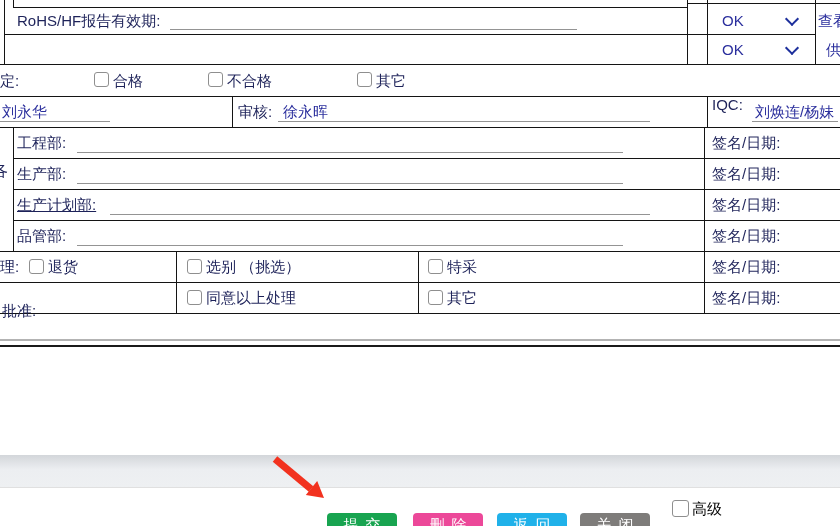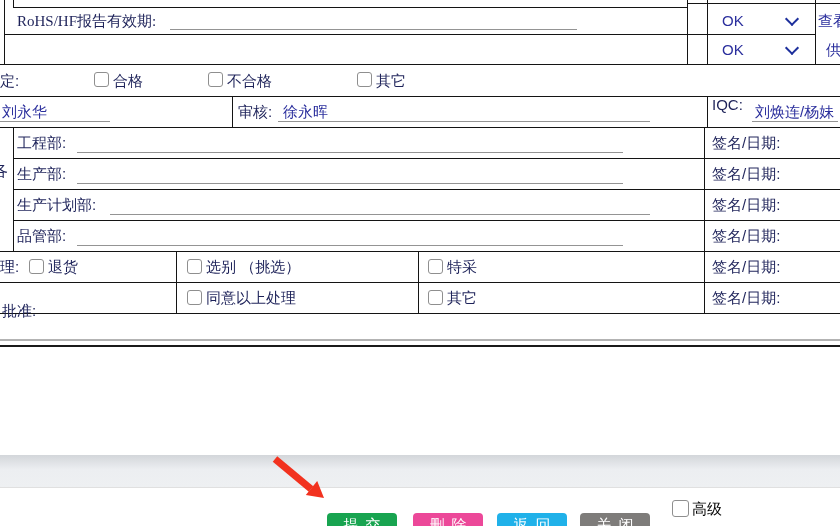--- a/index.html
+++ b/index.html
@@ -45,21 +45,21 @@
   <div class="vl" style="left:687px;top:0;height:64px;"></div>
   <div class="vl" style="left:707px;top:0;height:64px;"></div>
   <div class="vl" style="left:815px;top:0;height:64px;"></div>
   <div class="vl" style="left:232px;top:96px;height:31px;"></div>
   <div class="vl" style="left:707px;top:96px;height:31px;"></div>
   <div class="vl" style="left:704px;top:127px;height:124px;"></div>
   <div class="vl" style="left:176px;top:251px;height:62px;"></div>
   <div class="vl" style="left:418px;top:251px;height:62px;"></div>
   <div class="vl" style="left:704px;top:251px;height:62px;"></div>
 
-  <div class="lbl" style="left:17px;top:12px;font-family:Liberation Serif, serif;">RoHS/HF报告有效期:</div>
+  <div class="lbl" style="left:17px;top:12px;">RoHS/HF报告有效期:</div>
   <div class="uline" style="left:170px;top:29px;width:407px;"></div>
   <div class="okcell" style="left:707px;top:7px;width:108px;height:27px;">
     <span class="lbl val" style="left:15px;top:5px;">OK</span>
     <span class="chev" style="left:80px;top:7px;"></span>
   </div>
 
   <div class="okcell" style="left:707px;top:36px;width:108px;height:27px;">
     <span class="lbl val" style="left:15px;top:5px;">OK</span>
     <span class="chev" style="left:80px;top:7px;"></span>
   </div>
@@ -87,21 +87,21 @@
   <div class="partial" style="left:-8px;top:161px;">各</div>
 
   <div class="lbl" style="left:17px;top:134px;">工程部:</div>
   <div class="uline" style="left:77px;top:152px;width:546px;"></div>
   <div class="lbl" style="left:712px;top:134px;">签名/日期:</div>
 
   <div class="lbl" style="left:17px;top:165px;">生产部:</div>
   <div class="uline" style="left:77px;top:183px;width:546px;"></div>
   <div class="lbl" style="left:712px;top:165px;">签名/日期:</div>
 
-  <div class="lbl" style="left:17px;top:196px;">生产计划部:</div>
+  <div class="lbl" style="left:17px;top:196px;text-decoration:underline;">生产计划部:</div>
   <div class="uline" style="left:110px;top:214px;width:540px;"></div>
   <div class="lbl" style="left:712px;top:196px;">签名/日期:</div>
 
   <div class="lbl" style="left:17px;top:227px;">品管部:</div>
   <div class="uline" style="left:77px;top:245px;width:546px;"></div>
   <div class="lbl" style="left:712px;top:227px;">签名/日期:</div>
 
   <div class="lbl" style="left:0;top:258px;">理:</div>
   <span class="cb" style="left:29px;top:259px;"></span>
   <div class="lbl" style="left:48px;top:258px;">退货</div>

